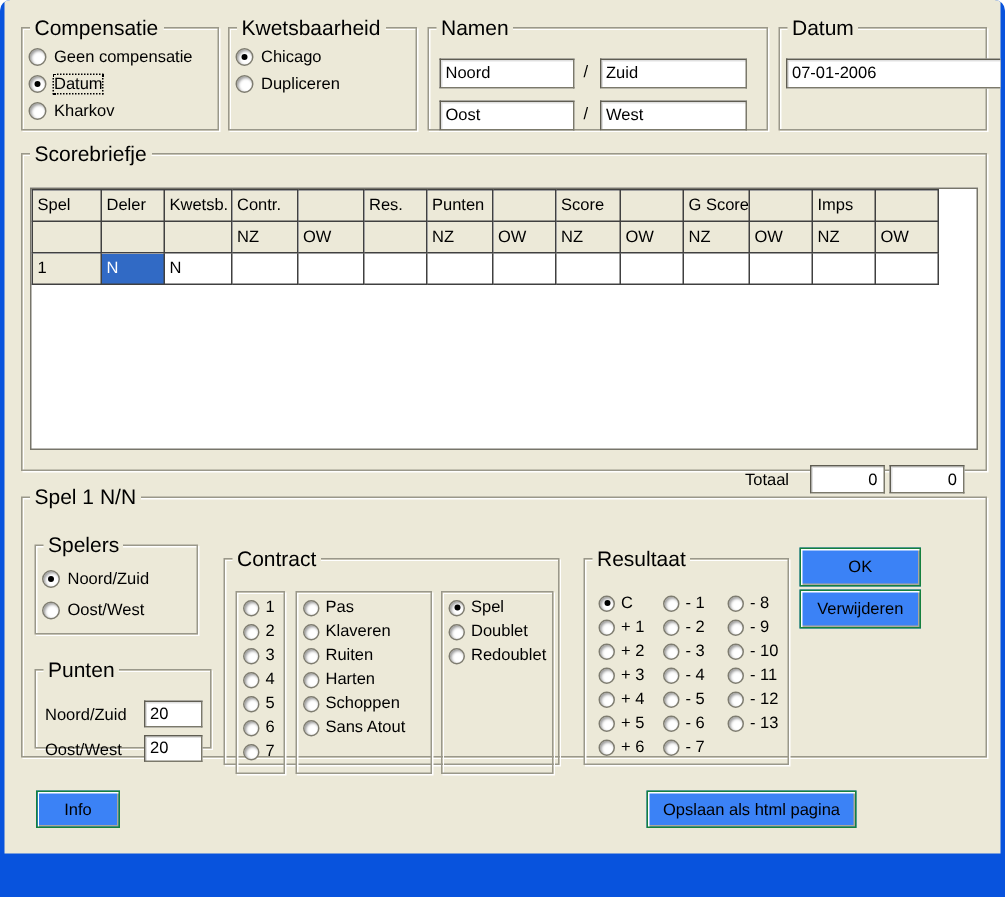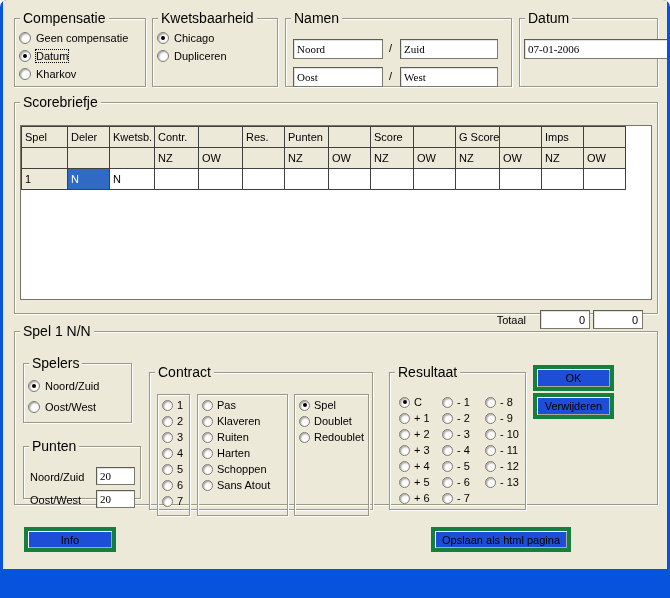--- a/index.html
+++ b/index.html
@@ -49,21 +49,21 @@
 
   
   .rrow{display:flex;align-items:center;gap:5px;margin:5px 0 0 4px;height:13px;cursor:default}
   .rb{width:12px;height:12px;border-radius:50%;background:#fff;position:relative;flex:none;
     border:1px solid #7e7c70;box-shadow:inset 1px 1px 2px rgba(0,0,0,.40)}
   .rb.on::after{content:"";position:absolute;left:3px;top:3px;width:4px;height:4px;border-radius:50%;background:#000}
   .rl{white-space:nowrap}
   .rl.focus{outline:1px dotted #000}
 
   
-  .tin{font-family:Liberation Serif, serif;font-size:11px;background:#fff;height:20px;
+  .tin{font-family:Liberation Sans, sans-serif;font-size:11px;background:#fff;height:20px;
     border:1px solid #7b796b;border-top-color:#5f5d52;border-left-color:#5f5d52;
     padding:0 3px;box-shadow:inset 1px 1px 0 rgba(0,0,0,.12)}
   .f-namen .tin,.f-datum .tin{position:absolute}
   .i-noord{left:7px;top:13px;width:90px}
   .i-zuid{left:114px;top:13px;width:98px}
   .i-oost{left:7px;top:41px;width:90px}
   .i-west{left:114px;top:41px;width:98px}
   .slash{position:absolute;left:103px}
   .slash.s1{top:16px}.slash.s2{top:44px}
   .i-datum{left:4px;top:13px;width:144px}
@@ -105,26 +105,26 @@
 
   .f-result{left:374px;top:25px;width:137px;height:146px}
   .rcol{position:absolute;top:12px}
   .rcol1{left:9px}.rcol2{left:52px}.rcol3{left:95px}
   .rcol .rrow{margin:4px 0 0 0;gap:4px;height:12px}
   .rcol .rb{width:11px;height:11px}
   .rcol .rb.on::after{left:2.5px;top:2.5px}
 
   
   .btn{position:absolute;display:flex;align-items:center;justify-content:center;
-    font-family:"Liberation Sans",sans-serif;font-size:11px;color:#000;background:#1d4ed8;
-    border:4px solid #15803d;cursor:default;white-space:nowrap;
+    font-family:"Liberation Sans",sans-serif;font-size:11px;color:#000;background:#3b82f6;
+    border:1px solid #15803d;cursor:default;white-space:nowrap;
     box-shadow:inset 1px 1px 0 #FFFFFF,inset -1px -1px 0 #ACA899}
   .btn-ok{left:518px;top:26px;width:81px;height:26px}
   .btn-verw{left:518px;top:54px;width:81px;height:26px}
-  .btn-info{left:21px;top:527px;width:92px;height:25px}
+  .btn-info{left:21px;top:527px;width:56px;height:25px}
   .btn-ops{left:428px;top:527px;width:140px;height:25px}
   .btn-stop{left:576px;top:527px;width:71px;height:25px}
 </style>
 </head>
 <body>
 
 <div class="window">
 
 
   <div class="client">

